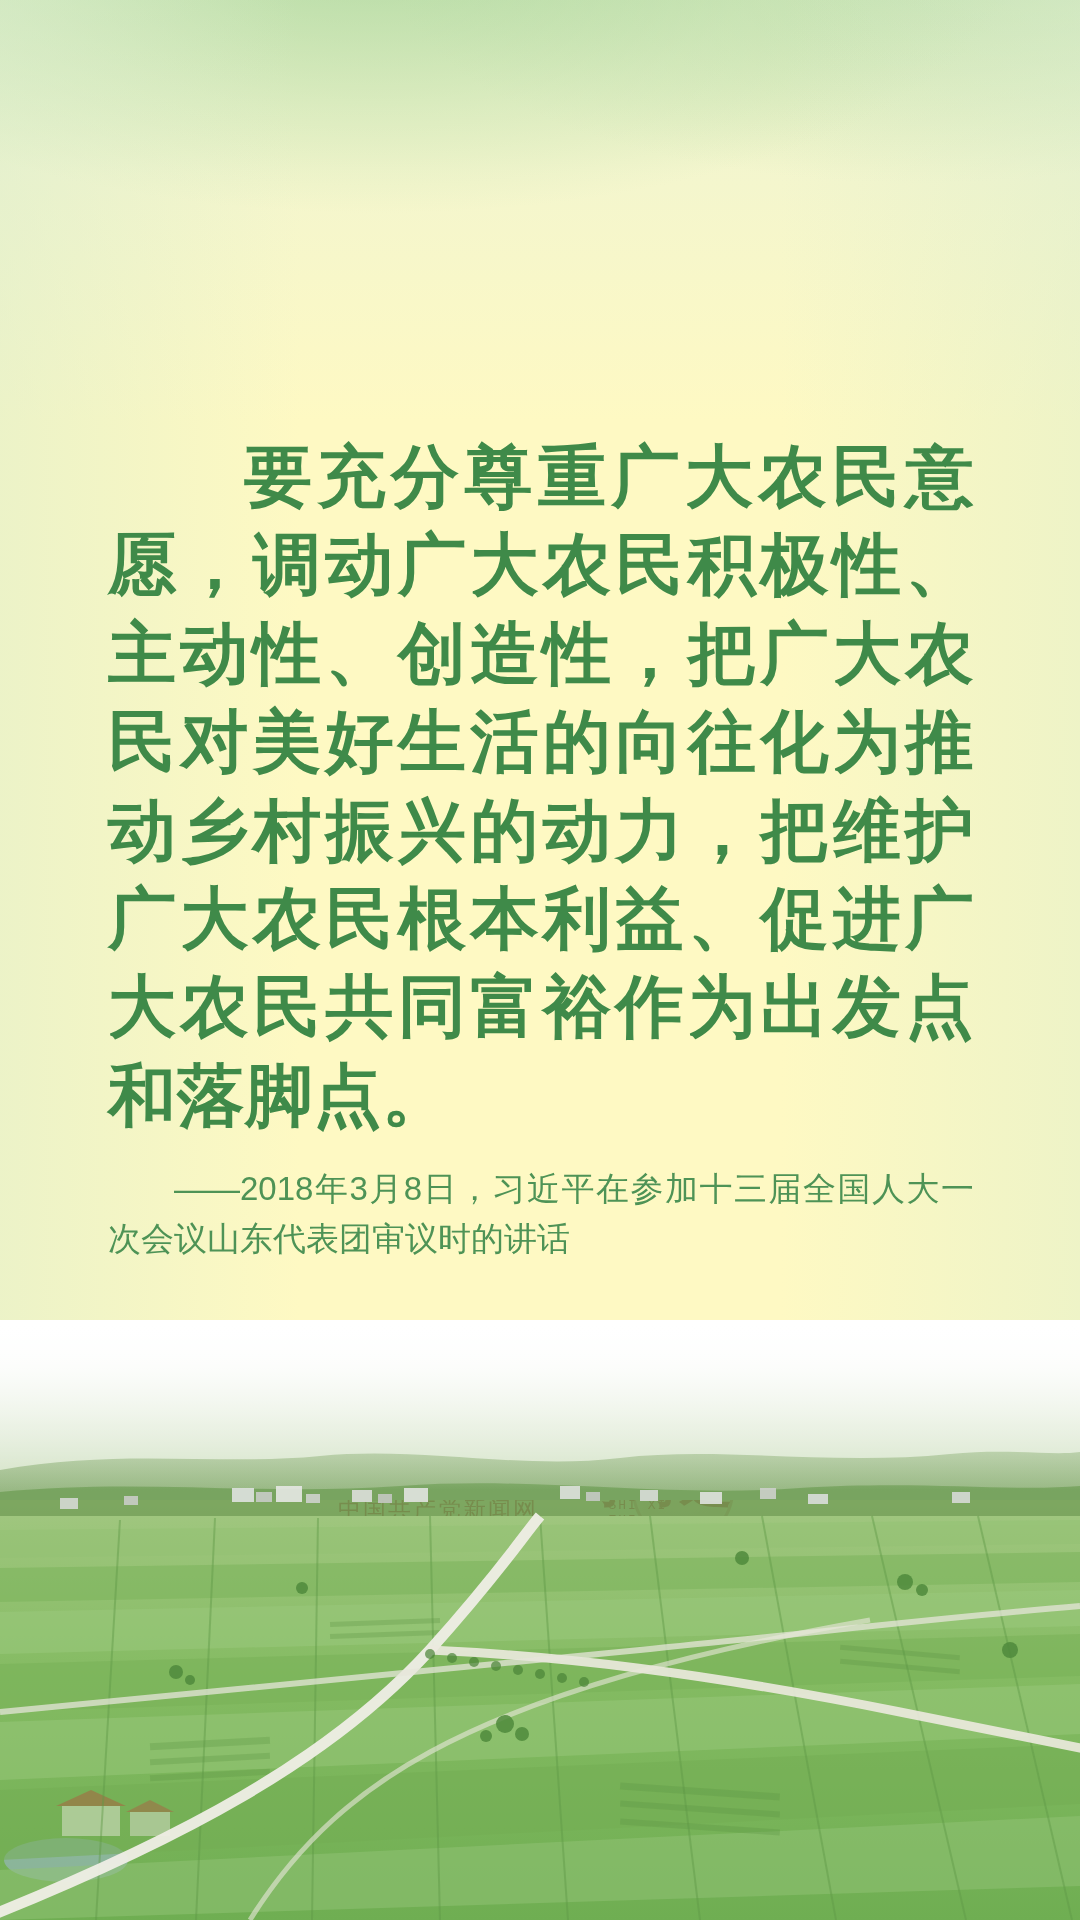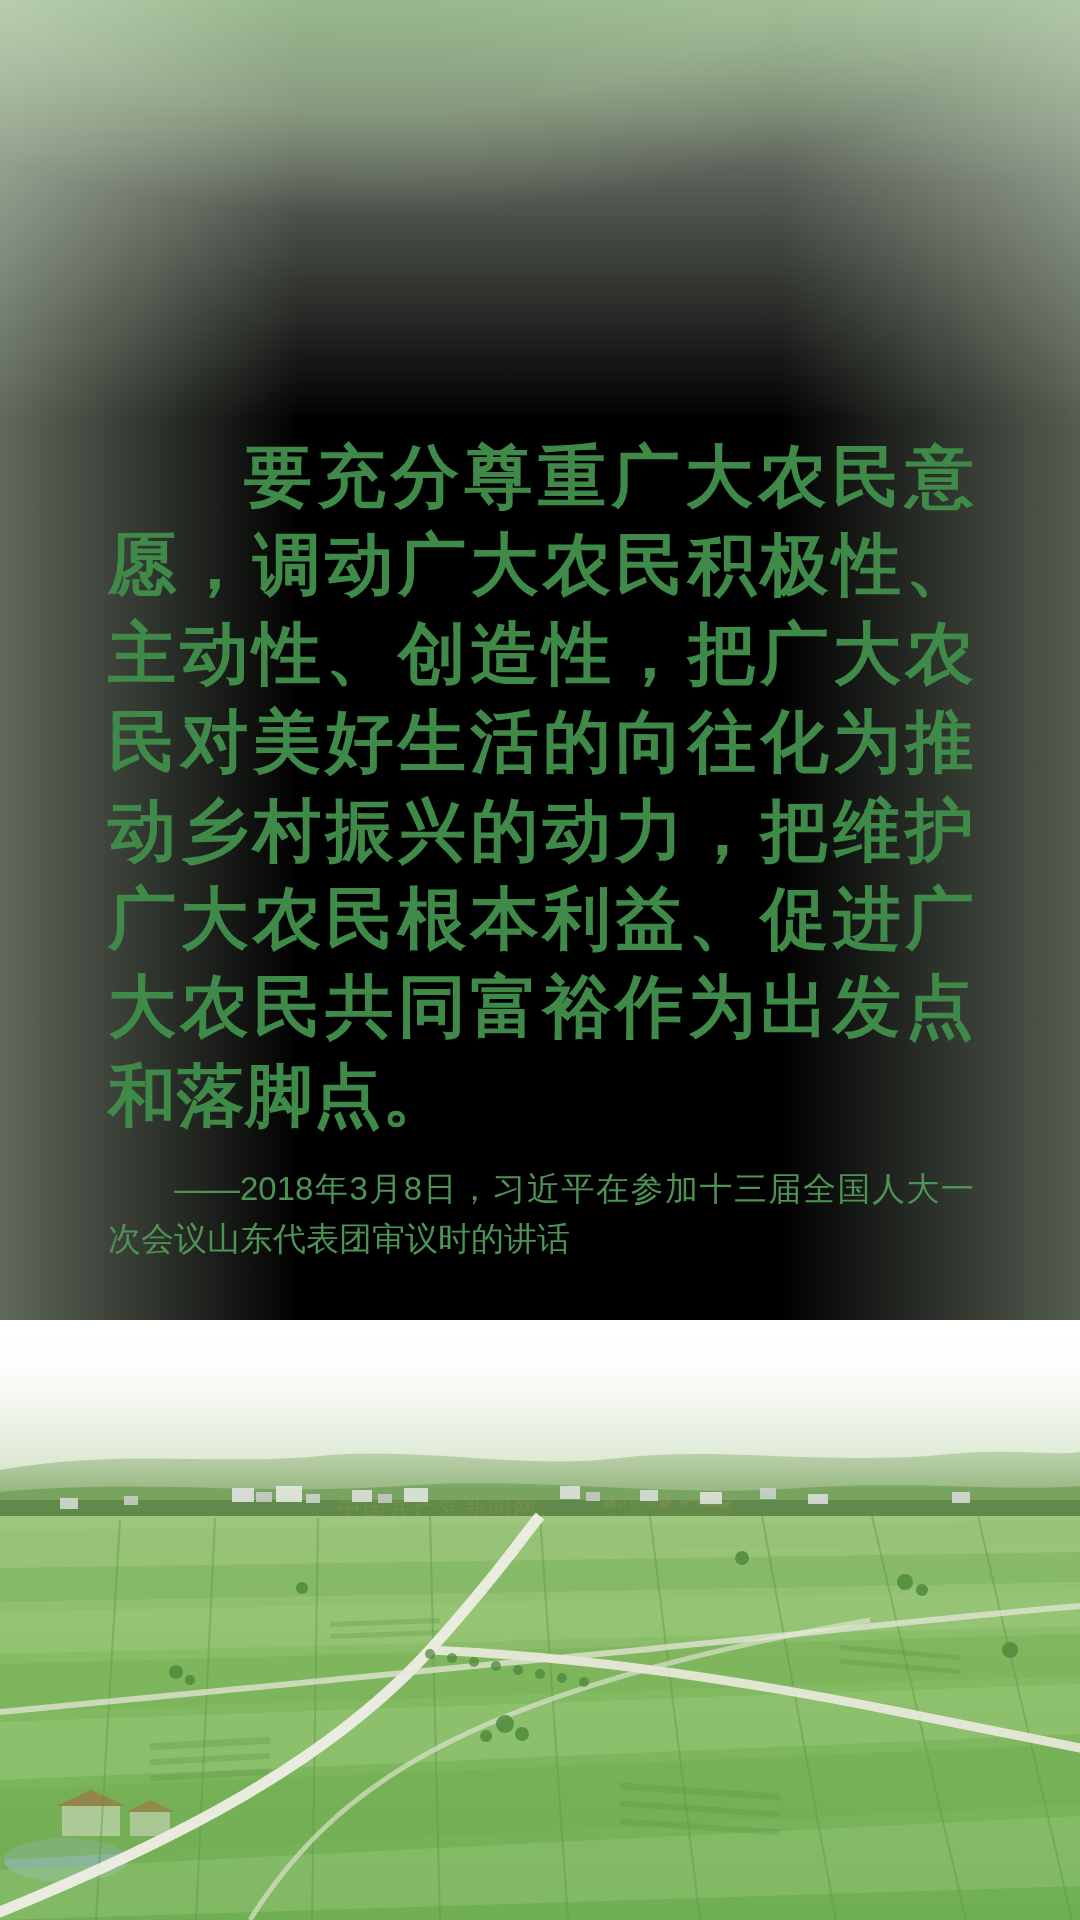--- a/index.html
+++ b/index.html
@@ -10,21 +10,21 @@
   body {
     width: 1080px;
     height: 1920px;
     overflow: hidden;
     font-family: "Liberation Sans", sans-serif;
   }
   .poster {
     position: relative;
     width: 1080px;
     height: 1920px;
-    background: #000000;
+    background: #fef9c3;
     overflow: hidden;
   }
   
   .top-wash {
     position: absolute;
     left: 0; top: 0;
     width: 1080px;
     height: 620px;
     background:
       radial-gradient(ellipse 900px 380px at 35% -60px, rgba(150,205,140,0.55) 0%, rgba(186,222,170,0.32) 45%, rgba(255,255,255,0) 72%),
@@ -104,21 +104,21 @@
     font-size: 56px;
     font-weight: bold;
     letter-spacing: 4px;
     font-family: "DejaVu Sans", "Liberation Sans", sans-serif;
   }
   .people-logo .pl-sub {
     margin-top: 7px;
     color: #c9151e;
     font-size: 23px;
     letter-spacing: 2px;
-    font-family: Liberation Mono, monospace;
+    font-family: Liberation Serif, serif;
   }
   .people-logo .pl-url {
     margin-top: 4px;
     color: #c9151e;
     font-size: 19px;
     letter-spacing: 3px;
     font-family: "Liberation Mono", monospace;
   }
   .shixizhi {
     position: relative;

